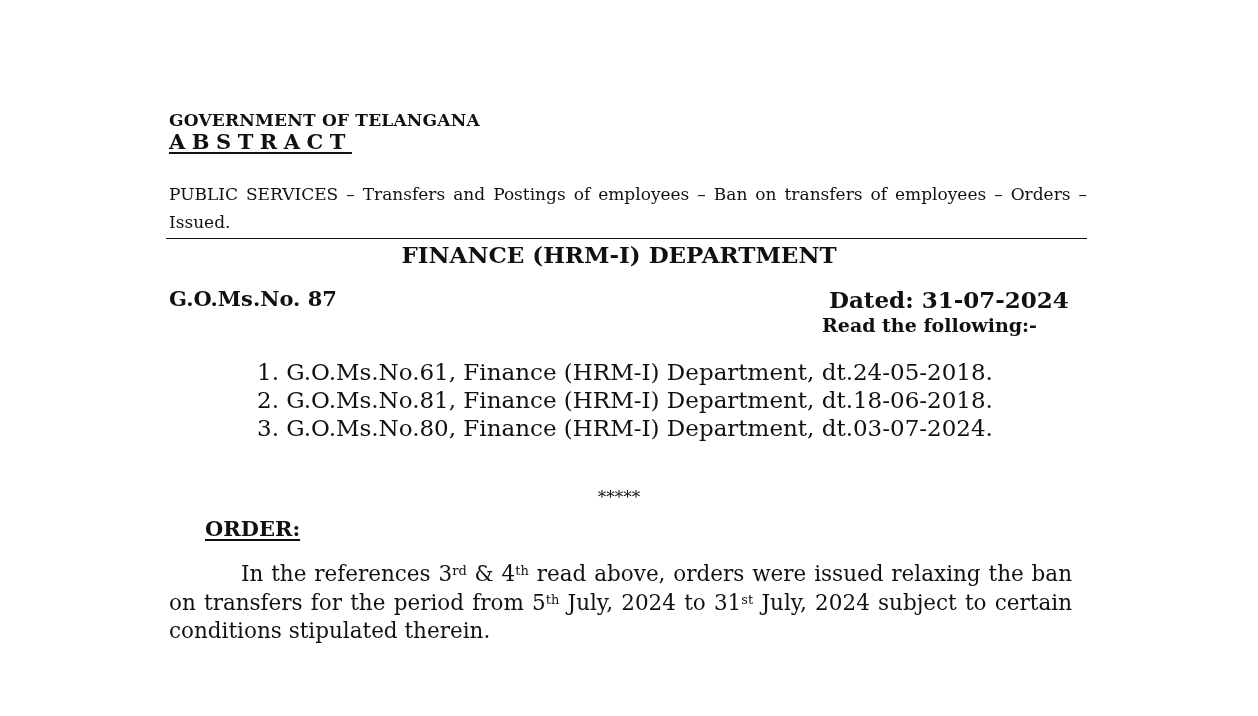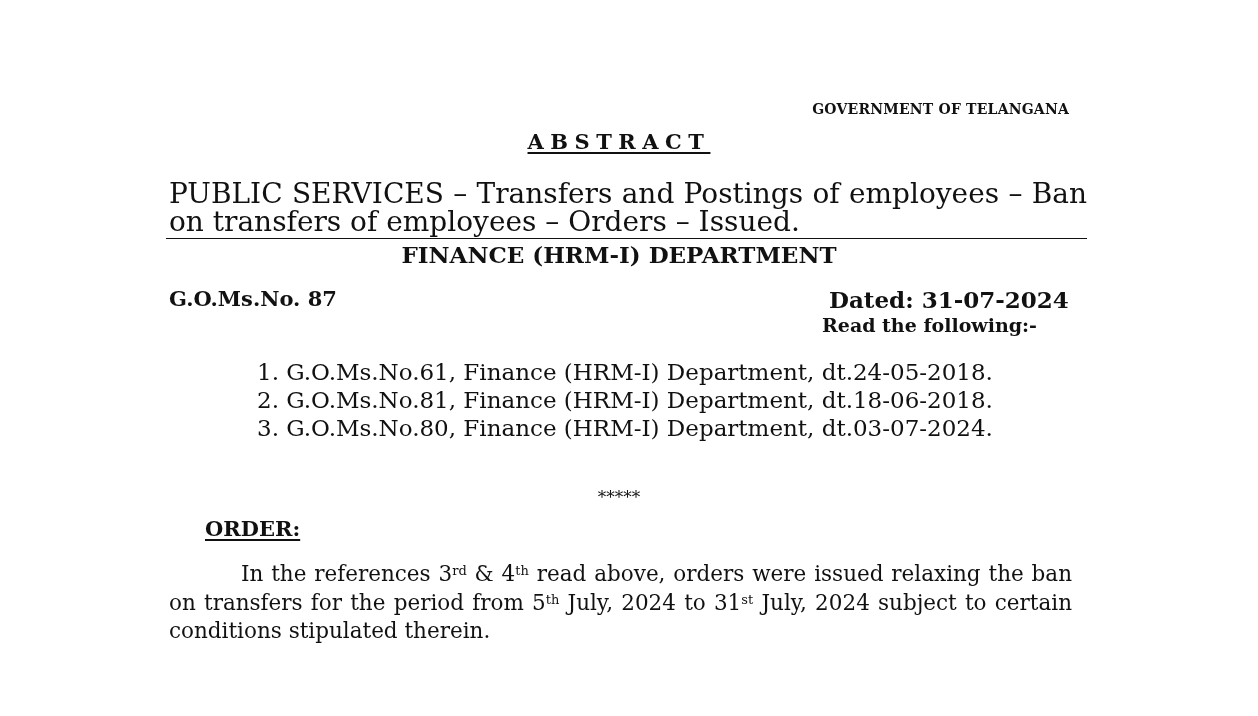--- a/index.html
+++ b/index.html
@@ -1,24 +1,24 @@
 <!DOCTYPE html>
 <html><head>
 <meta charset="utf-8">
 <style>
   html, body { margin: 0; padding: 0; background: #ffffff; }
   body {
     width: 1258px; height: 716px; position: relative; overflow: hidden;
     font-family: "DejaVu Serif", serif; color: #111;
   }
   .page { position: absolute; left: 169px; top: 0; width: 920px; }
-  .h-gov { position: absolute; top: 101px; left: 0; width: 900px; text-align: right; font-weight: bold; font-size: 14px; letter-spacing: 0.2px; }
-  .h-abs { position: absolute; top: 129px; left: 0; width: 900px; text-align: center; font-weight: bold; font-size: 21px; letter-spacing: 6.5px; }
+  .h-gov { position: absolute; top: 110px; left: 0; width: 900px; text-align: left; font-weight: bold; font-size: 17px; letter-spacing: 0.2px; }
+  .h-abs { position: absolute; top: 129px; left: 0; width: 900px; font-weight: bold; font-size: 21px; letter-spacing: 6.5px; }
   .h-abs span { text-decoration: underline; text-decoration-thickness: 2px; text-underline-offset: 3px; }
-  .subject { position: absolute; top: 180px; left: 0; width: 918px; font-size: 28px; line-height: 28px; text-align: justify; text-align-last: left; }
+  .subject { position: absolute; top: 180px; left: 0; width: 918px; font-size: 17px; line-height: 28px; text-align: justify; text-align-last: left; }
   .rule { position: absolute; top: 238px; left: -3px; width: 921px; height: 0; border-top: 1.3px solid #111; }
   .dept { position: absolute; top: 241px; left: 0; width: 900px; text-align: center; font-weight: bold; font-size: 23px; }
   .gono { position: absolute; top: 286px; left: 0; font-weight: bold; font-size: 21px; }
   .dated { position: absolute; top: 286px; left: 660px; font-weight: bold; font-size: 23px; }
   .readf { position: absolute; top: 314px; left: 653px; font-weight: bold; font-size: 19px; text-align: center; }
   .refs { position: absolute; top: 358px; left: 88px; margin: 0; padding: 0; list-style: none; font-size: 23px; line-height: 28px; }
   .stars { position: absolute; top: 487px; left: 0; width: 900px; text-align: center; font-size: 17px; }
   .order-h { position: absolute; top: 516px; left: 0; font-weight: bold; font-size: 21px; text-decoration: underline; text-decoration-thickness: 2px; text-underline-offset: 3px; margin-left: 36px; }
   .para { position: absolute; top: 560px; left: 0; width: 903px; font-size: 21.5px; line-height: 28.5px; text-align: justify; text-align-last: left; text-indent: 72px; }
   sup { font-size: 13px; vertical-align: 6px; line-height: 0; }

